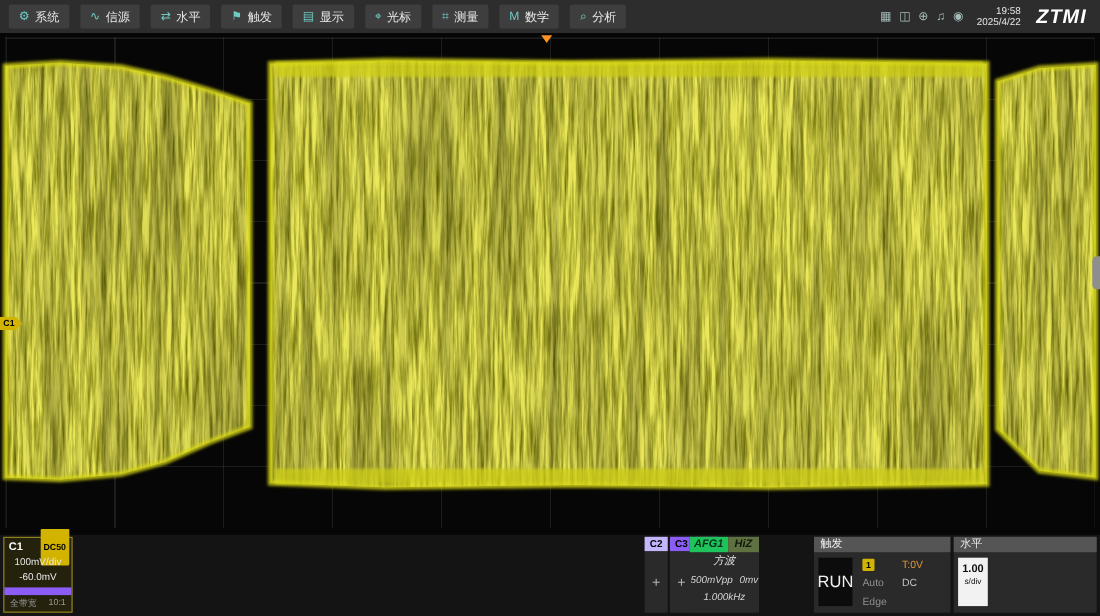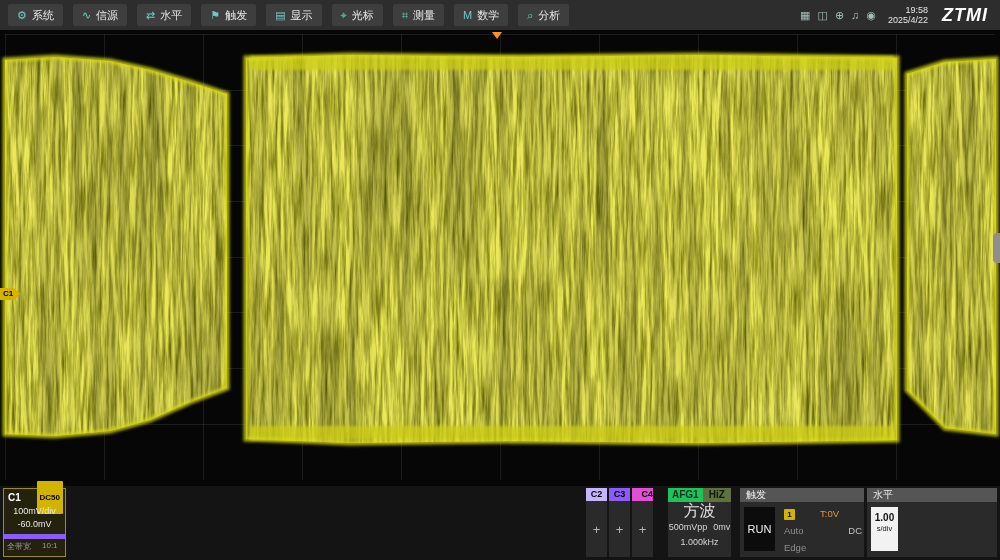--- a/index.html
+++ b/index.html
@@ -36,48 +36,48 @@
 
   
   .bottombar{position:absolute;left:0;top:486px;width:1000px;height:74px;background:#141414;}
 
   .c1box{position:absolute;left:3px;top:2px;width:63px;height:69px;background:#24210c;
     border:1px solid #9a8c1e;box-sizing:border-box;color:#ddd;font-size:9px;}
   .c1box .hd{display:flex;align-items:center;height:14px;padding:1px 2px;}
   .c1box .hd .nm{font-weight:bold;color:#fff;font-size:10px;padding-left:2px;}
   .c1box .hd .cp{margin-left:auto;color:#000;font-size:8px;padding:12px 3px;border-radius:1px;font-weight:bold;}
   .c1box .ln{text-align:center;line-height:13px;color:#e8e8e8;}
-  .c1box .ft{display:flex;justify-content:flex-start;padding:2px 3px 0;color:#9b9b9b;
-    font-size:8px;border-top:5px solid #8b5cf6;margin-top:3px;gap:11px;}
+  .c1box .ft{display:flex;justify-content:center;padding:2px 3px 0;color:#9b9b9b;
+    font-size:8px;border-top:7px solid #8b5cf6;margin-top:3px;gap:11px;}
 
   .chgroup{position:absolute;left:586px;top:2px;display:flex;gap:2px;}
   .chcol{width:21px;height:69px;background:#2a2a2a;display:flex;flex-direction:column;align-items:center;}
   .chcol .bd{height:13px;width:100%;text-align:center;font-size:9px;font-weight:bold;color:#000;line-height:13px;}
   .chcol .plus{flex:1;display:flex;align-items:center;color:#b5b5b5;font-size:13px;}
 
-  .afgbox{position:absolute;left:668px;top:2px;width:63px;height:69px;background:#2a2a2a;color:#d5d5d5;font-size:9px;}
+  .afgbox{position:absolute;left:627px;top:2px;width:63px;height:69px;background:#2a2a2a;color:#d5d5d5;font-size:9px;font-style:italic;}
   .afgbox .hd{display:flex;height:14px;font-weight:bold;}
   .afg-name{flex:1.1;color:#04311a;text-align:center;line-height:14px;font-size:10px;}
   .afg-hiz{flex:0.9;color:#10180a;text-align:center;line-height:14px;font-size:10px;}
-  .afgbox .ln1{text-align:center;line-height:18px;font-size:16px;color:#e2e2e2;}
+  .afgbox .ln1{text-align:center;line-height:18px;font-size:10px;color:#e2e2e2;}
   .afgbox .ln2{text-align:center;line-height:15px;}
   .afgbox .ln2 .sep{display:inline-block;width:6px;}
 
   .box-hd{height:14px;background:#555;color:#eee;font-size:10px;line-height:14px;padding-left:6px;}
   .trigbox{position:absolute;left:740px;top:2px;width:124px;height:69px;background:#2a2a2a;}
   .trig-body{position:relative;height:55px;}
   .runbox{position:absolute;left:4px;top:5px;width:31px;height:44px;background:#0c0c0c;
-    color:#f0f0f0;font-size:11px;display:flex;align-items:center;justify-content:center;}
+    color:#f0f0f0;font-size:15px;display:flex;align-items:center;justify-content:center;}
   .trig-rows{position:absolute;left:44px;top:4px;display:grid;grid-template-columns:36px 42px;
     grid-auto-rows:15px;row-gap:2px;font-size:9.5px;align-items:center;}
   .badge1{display:inline-block;color:#000;font-size:8px;font-weight:bold;width:11px;height:11px;
     line-height:11px;text-align:center;border-radius:1px;}
   .t-level{color:#e0963c;}
   .t-dim{color:#8f8f8f;}
-  .t-val{color:#c4c4c4;text-align:right;}
+  .t-val{color:#c4c4c4;}
 
   .horbox{position:absolute;left:867px;top:2px;width:130px;height:69px;background:#2a2a2a;}
   .hor-body{display:flex;height:55px;}
   .scalebox{width:27px;height:44px;background:#f2f2f2;color:#111;margin:5px 4px 0 4px;text-align:center;}
   .scalebox .v{font-size:10px;font-weight:bold;line-height:13px;padding-top:4px;}
   .scalebox .u{font-size:7.5px;line-height:10px;}
   .hor-grid{flex:1;display:grid;grid-template-columns:38px 1fr;grid-auto-rows:15px;row-gap:2px;
     font-size:9.5px;align-items:center;padding-top:4px;}
   .h-orange{color:#e0963c;}
   .h-white{color:#dcdcdc;}

